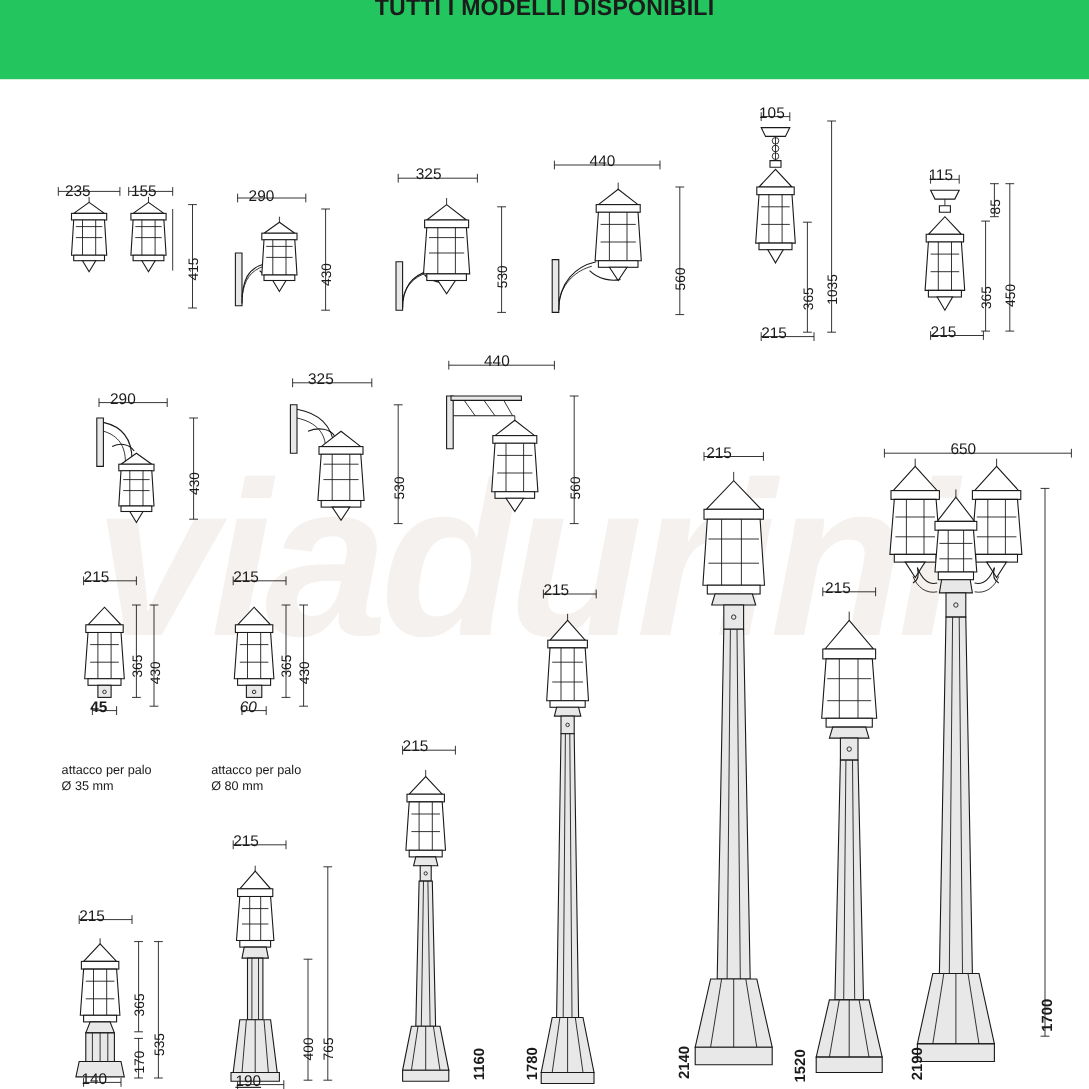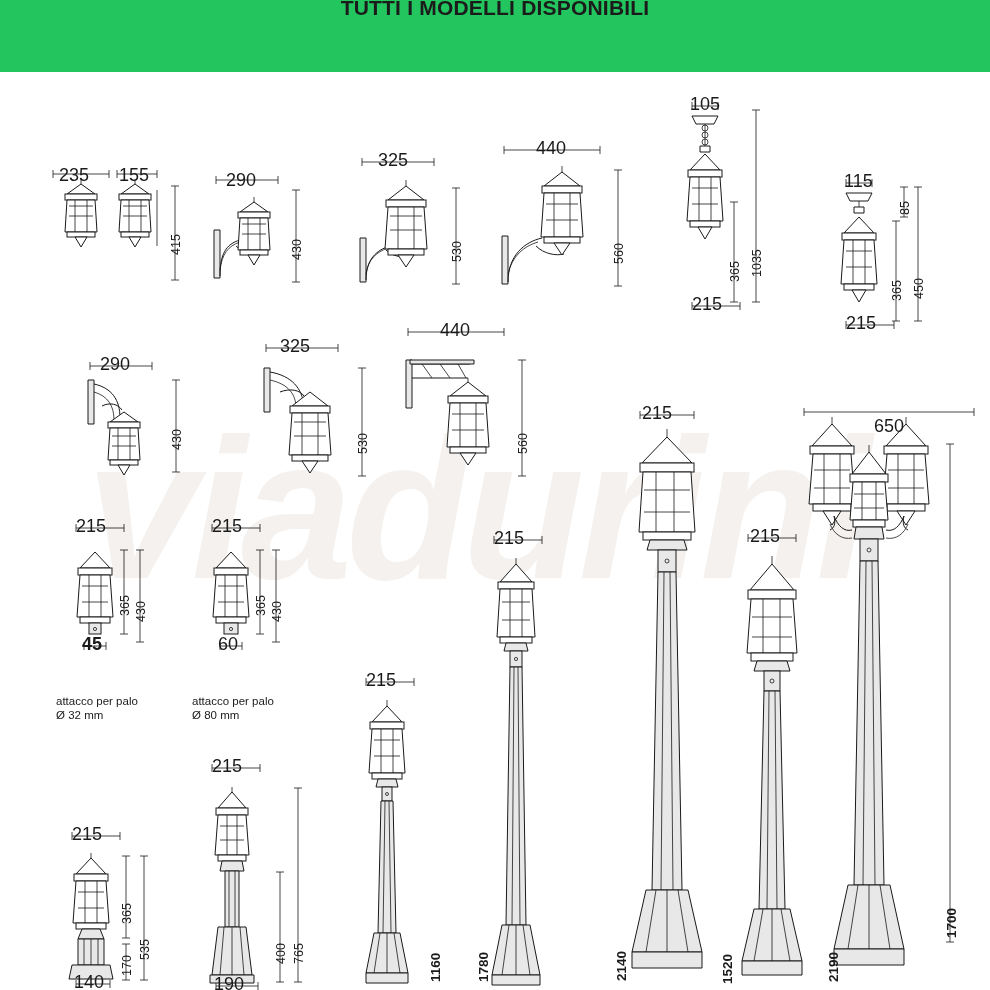--- a/index.html
+++ b/index.html
@@ -29,21 +29,21 @@
   .watermark{
     position:absolute;left:0;top:360px;width:990px;height:300px;
     font-size:200px;font-weight:bold;font-style:italic;
     color:#f4f1ee;letter-spacing:-6px;
     text-align:center;line-height:260px;
     user-select:none;pointer-events:none;
   }
   .watermark .reg{font-size:60px;vertical-align:super;}
   
   .fig{position:absolute;}
-  .cap{position:absolute;font-size:18px;color:#1a1a1a;white-space:nowrap;}
+  .cap{position:absolute;font-size:14px;color:#1a1a1a;white-space:nowrap;}
   .vcap{position:absolute;font-size:12.5px;color:#1a1a1a;white-space:nowrap;
         transform:rotate(-90deg);transform-origin:left top;}
   .vcapb{position:absolute;font-size:13.5px;font-weight:bold;color:#1a1a1a;white-space:nowrap;
         transform:rotate(-90deg);transform-origin:left top;}
   .note{position:absolute;font-size:11.5px;color:#1a1a1a;line-height:14px;white-space:nowrap;}
   svg{display:block;overflow:visible;}
   .ln{stroke:#1a1a1a;stroke-width:1;fill:none;}
   .lt{stroke:#1a1a1a;stroke-width:.8;fill:none;}
   .fillw{fill:#ffffff;stroke:#1a1a1a;stroke-width:1;}
   .fillg{fill:#e8e8e8;stroke:#1a1a1a;stroke-width:1;}
@@ -172,21 +172,21 @@
     <path class="lt" d="M30 96 h26 M30 112 h26 M37 85 v44 M49 85 v44"></path>
     <rect class="fillw" x="28" y="129" width="30" height="6"></rect>
     <path class="fillw" d="M36 135 l7 12 l7 -12 z"></path>
   </svg>
   <div class="cap" style="left:28px;top:2px;">105</div>
   <div class="cap" style="left:30px;top:202px;">215</div>
   <div class="vcap" style="left:88px;top:185px;">1035</div>
   <div class="vcap" style="left:66px;top:190px;">365</div>
 </div>
 
-<div class="fig" style="left:818px;top:145px;margin-top:20px;">
+<div class="fig" style="left:818px;top:145px;">
   <svg width="140" height="165">
     <path class="dim" d="M28 18 h26 M28 14 v8 M54 14 v8"></path>
     <path class="dim" d="M100 22 v134 M96 22 h8 M96 156 h8"></path>
     <path class="dim" d="M78 56 v100 M74 56 h8 M74 156 h8"></path>
     <path class="dim" d="M86 22 v30 M82 22 h8 M82 52 h8"></path>
     <path class="dim" d="M28 160 h48 M28 156 v8 M76 156 v8"></path>
     <path class="fillw" d="M28 28 h26 l-4 8 h-18 z"></path>
     <path class="lt" d="M41 36 v6"></path>
     <path class="fillw" d="M36 42 h10 v6 h-10 z"></path>
     <path class="fillw" d="M26 68 l15 -16 l15 16 z"></path>
@@ -289,28 +289,28 @@
     <path class="dim" d="M22 134 h22 M22 130 v8 M44 130 v8"></path>
     <path class="fillw" d="M18 56 l15 -16 l15 16 z"></path>
     <rect class="fillw" x="16" y="56" width="34" height="7"></rect>
     <path class="fillw" d="M18 63 l-3 42 h36 l-3 -42 z"></path>
     <path class="lt" d="M20 74 h26 M20 90 h26 M27 63 v42 M39 63 v42"></path>
     <rect class="fillw" x="18" y="105" width="30" height="6"></rect>
     <rect class="fillg" x="26" y="111" width="14" height="11"></rect>
     <circle class="lt" cx="33" cy="117" r="1.6"></circle>
   </svg>
   <div class="cap" style="left:14px;top:4px;">215</div>
-  <div class="cap" style="left:20px;top:122px;">60</div>
+  <div class="cap" style="left:20px;top:122px;font-style:italic;">60</div>
   <div class="vcap" style="left:72px;top:110px;">430</div>
   <div class="vcap" style="left:56px;top:104px;">365</div>
 </div>
 
 <div class="note" style="left:56px;top:694px;">
   <span>attacco per palo</span><br>
-  <span>Ø 32 mm</span>
+  <span>Ø 35 mm</span>
 </div>
 <div class="note" style="left:192px;top:694px;">
   <span>attacco per palo</span><br>
   <span>Ø 80 mm</span>
 </div>
 
 <div class="fig" style="left:58px;top:820px;">
   <svg width="130" height="170">
     <path class="dim" d="M14 16 h48 M14 12 v8 M62 12 v8"></path>
     <path class="dim" d="M86 36 v124 M82 36 h8 M82 160 h8"></path>
@@ -485,16 +485,16 @@
 
     <path class="fillg" d="M66 139 h26 l2 12 h-30 z"></path>
     <rect class="fillg" x="70" y="151" width="18" height="22"></rect>
     <circle class="lt" cx="79" cy="162" r="2"></circle>
     <path class="fillg" d="M70 173 h18 l6 324 h-30 z"></path>
     <path class="lt" d="M76 173 l-3 324 M82 173 l3 324"></path>
     <path class="fillg" d="M58 497 h42 l14 64 h-70 z"></path>
     <path class="lt" d="M68 497 l-10 64 M79 497 v64 M90 497 l10 64"></path>
     <path class="fillg" d="M44 561 h70 v16 h-70 z"></path>
   </svg>
-  <div class="cap" style="left:84px;top:12px;margin-top:16px;">650</div>
+  <div class="cap" style="left:74px;top:12px;">650</div>
   <div class="vcapb" style="left:36px;top:594px;">2190</div>
   <div class="vcapb" style="left:154px;top:550px;">1700</div>
 </div>
 
 </body></html>

